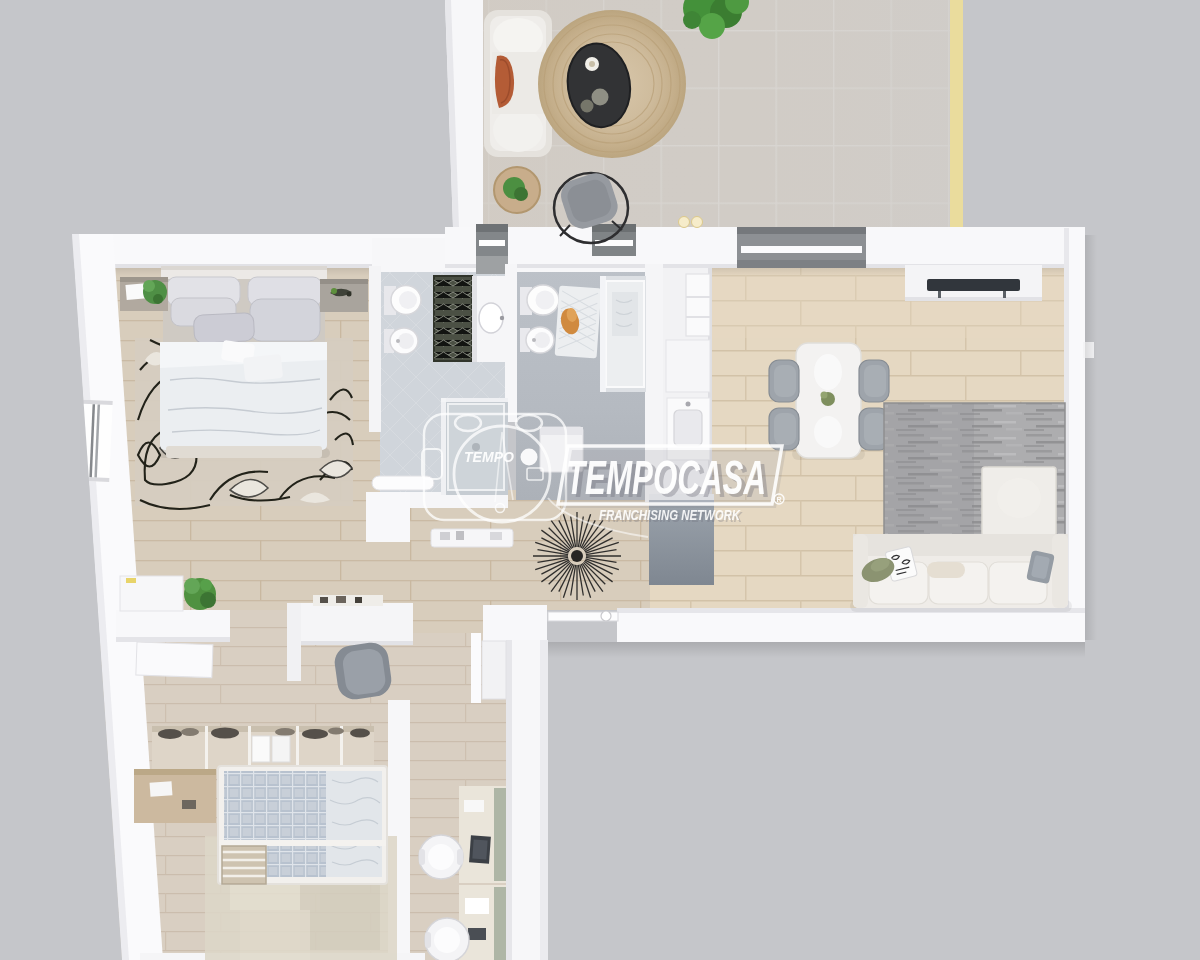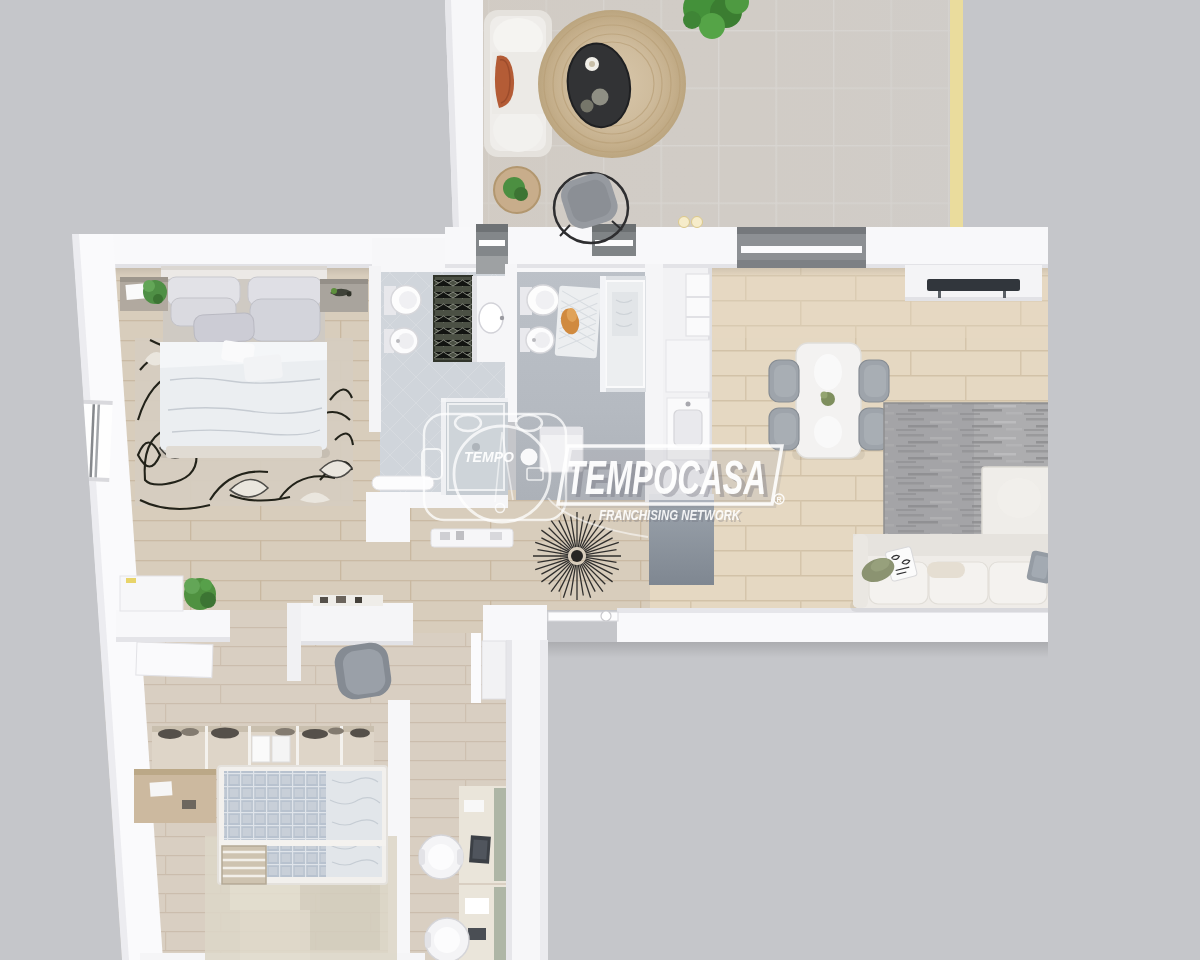--- a/index.html
+++ b/index.html
@@ -1,16 +1,16 @@
 <!DOCTYPE html>
 <html><head>
 <meta charset="utf-8">
 <style>
   html,body{margin:0;padding:0;background:#c5c6ca;}
-  .stage{position:relative;width:1048px;height:960px;overflow:hidden;font-family:"Liberation Sans",sans-serif;}
+  .stage{position:relative;width:1200px;height:960px;overflow:hidden;font-family:"Liberation Sans",sans-serif;}
 </style>
 </head>
 <body>
 <div class="stage">
 <svg width="1200" height="960" viewBox="0 0 1200 960">
 <defs>
   <pattern id="tileTop" width="57.5" height="57.5" patternUnits="userSpaceOnUse" patternTransform="translate(28,30)">
     <rect width="57.5" height="57.5" fill="#d1ccc6"></rect>
     <rect width="57.5" height="1.4" fill="#d9d6d2"></rect>
     <rect width="1.4" height="57.5" fill="#d9d6d2"></rect>

